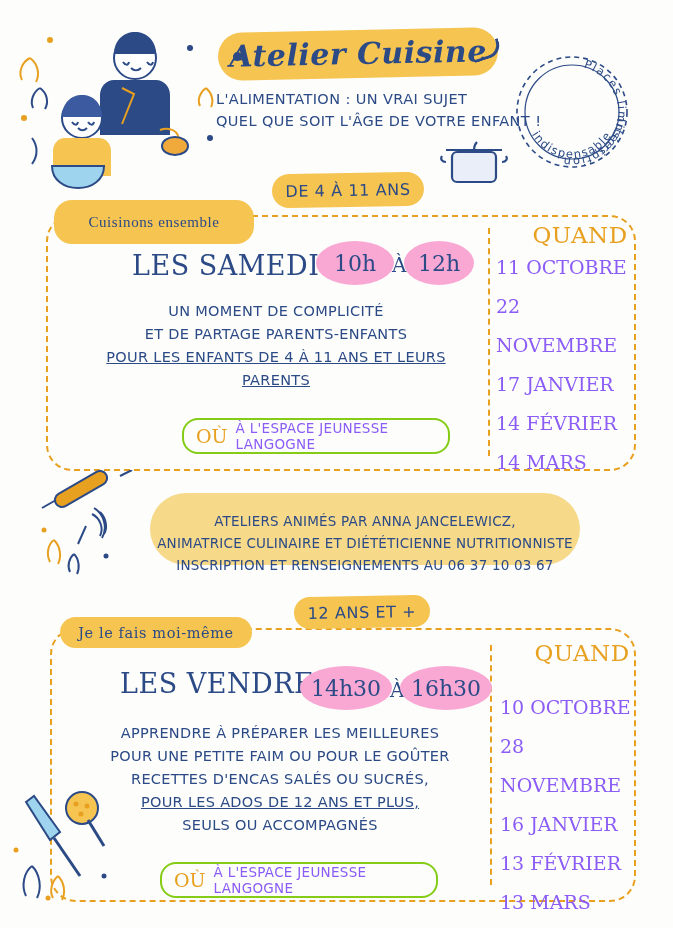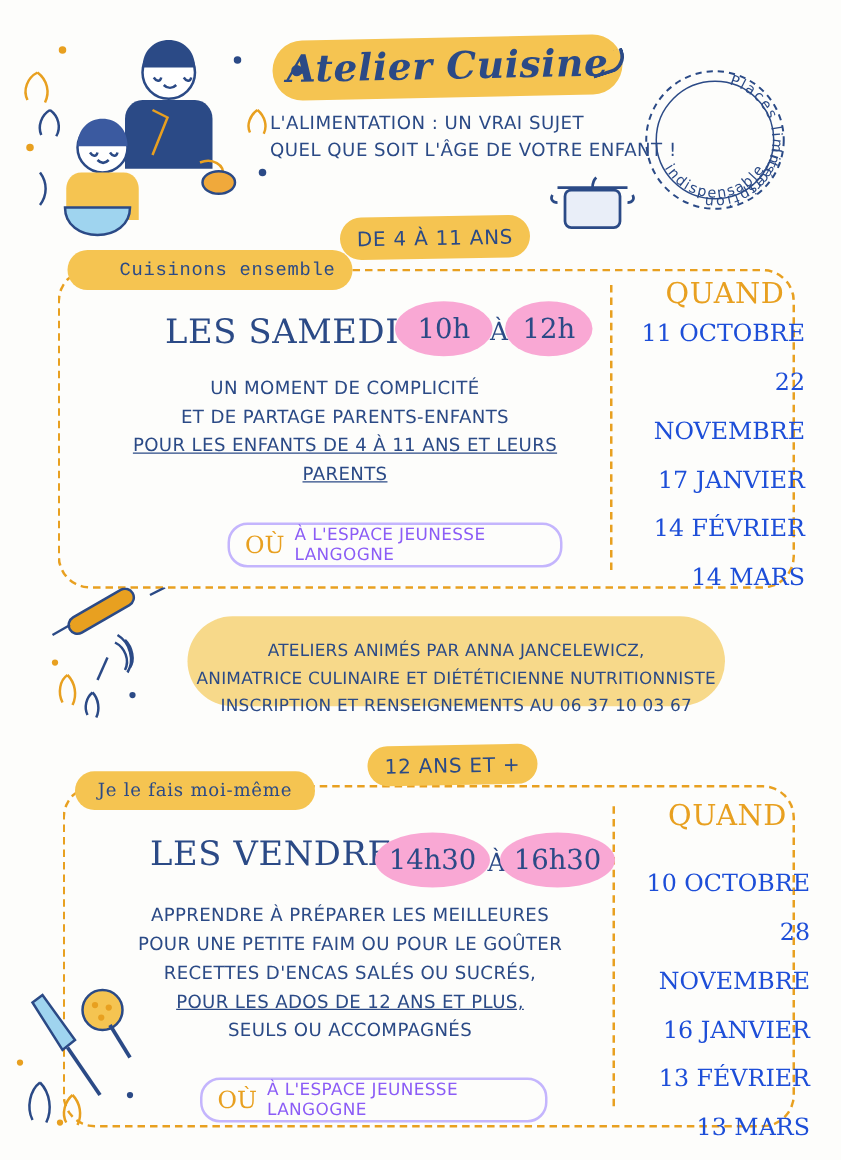--- a/index.html
+++ b/index.html
@@ -82,21 +82,21 @@
   .pill {
     background: #f5c451;
     border-radius: 18px;
     color: #2b4a86;
     display: flex; align-items: center; justify-content: center;
     font-size: 15px;
     letter-spacing: .6px;
     white-space: nowrap;
   }
   .pill-age1 { left: 272px; top: 173px; width: 152px; height: 34px; font-size: 16px; transform: rotate(-1deg); }
-  .pill-cuisinons { left: 54px; top: 200px; width: 200px; height: 32px; font-size: 15px; font-family:Liberation Mono, monospace;padding-left:28px; }
+  .pill-cuisinons { left: 54px; top: 200px; width: 200px; height: 44px; font-size: 15px; font-family:Liberation Serif, serif; }
   .pill-age2 { left: 294px; top: 596px; width: 136px; height: 32px; font-size: 16px; transform: rotate(-1deg); }
   .pill-jelefais { left: 60px; top: 617px; width: 192px; height: 31px; font-size: 14.5px; font-family:"DejaVu Serif",serif; }
 
   
   .dash-box {
     border: 2.5px dashed #e8a020;
     border-radius: 26px;
   }
   .box1 { left: 46px; top: 215px; width: 586px; height: 252px; }
   .box2 { left: 50px; top: 628px; width: 582px; height: 270px; }
@@ -136,21 +136,21 @@
     line-height: 23px;
     letter-spacing: .3px;
     color: #2b4a86;
   }
   .copy1 { left: 70px; top: 300px; width: 412px; }
   .copy2 { left: 80px; top: 722px; width: 400px; }
   .u { text-decoration: underline; }
 
   
   .ou-box {
-    border: 2px solid #c4b5fd;
+    border: 2px solid #84cc16;
     border-radius: 16px;
     display: flex; align-items: center;
     padding-left: 12px;
   }
   .ou1 { left: 182px; top: 418px; width: 252px; height: 32px; }
   .ou2 { left: 160px; top: 862px; width: 262px; height: 32px; }
   .ou-label {
     font-family: "DejaVu Serif", serif;
     font-size: 19px;
     color: #e8a020;
@@ -164,24 +164,24 @@
     font-size: 23px;
     color: #e8a020;
     letter-spacing: .5px;
     text-align: center;
     width: 140px;
   }
   .q1 { left: 510px; top: 222px; }
   .q2 { left: 512px; top: 640px; }
   .date-list {
     width: 148px;
-    text-align: right;
+    text-align: left;
     font-family: "DejaVu Serif", serif;
     font-size: 19px;
-    color: #1d4ed8;
+    color: #8b5cf6;
     line-height: 39px;
   }
   .d1 { left: 496px; top: 248px; }
   .d2 { left: 500px; top: 688px; }
 
   
   .mid-banner {
     left: 150px; top: 493px; width: 430px; height: 72px;
     background: #f7d98a;
     border-radius: 36px;

